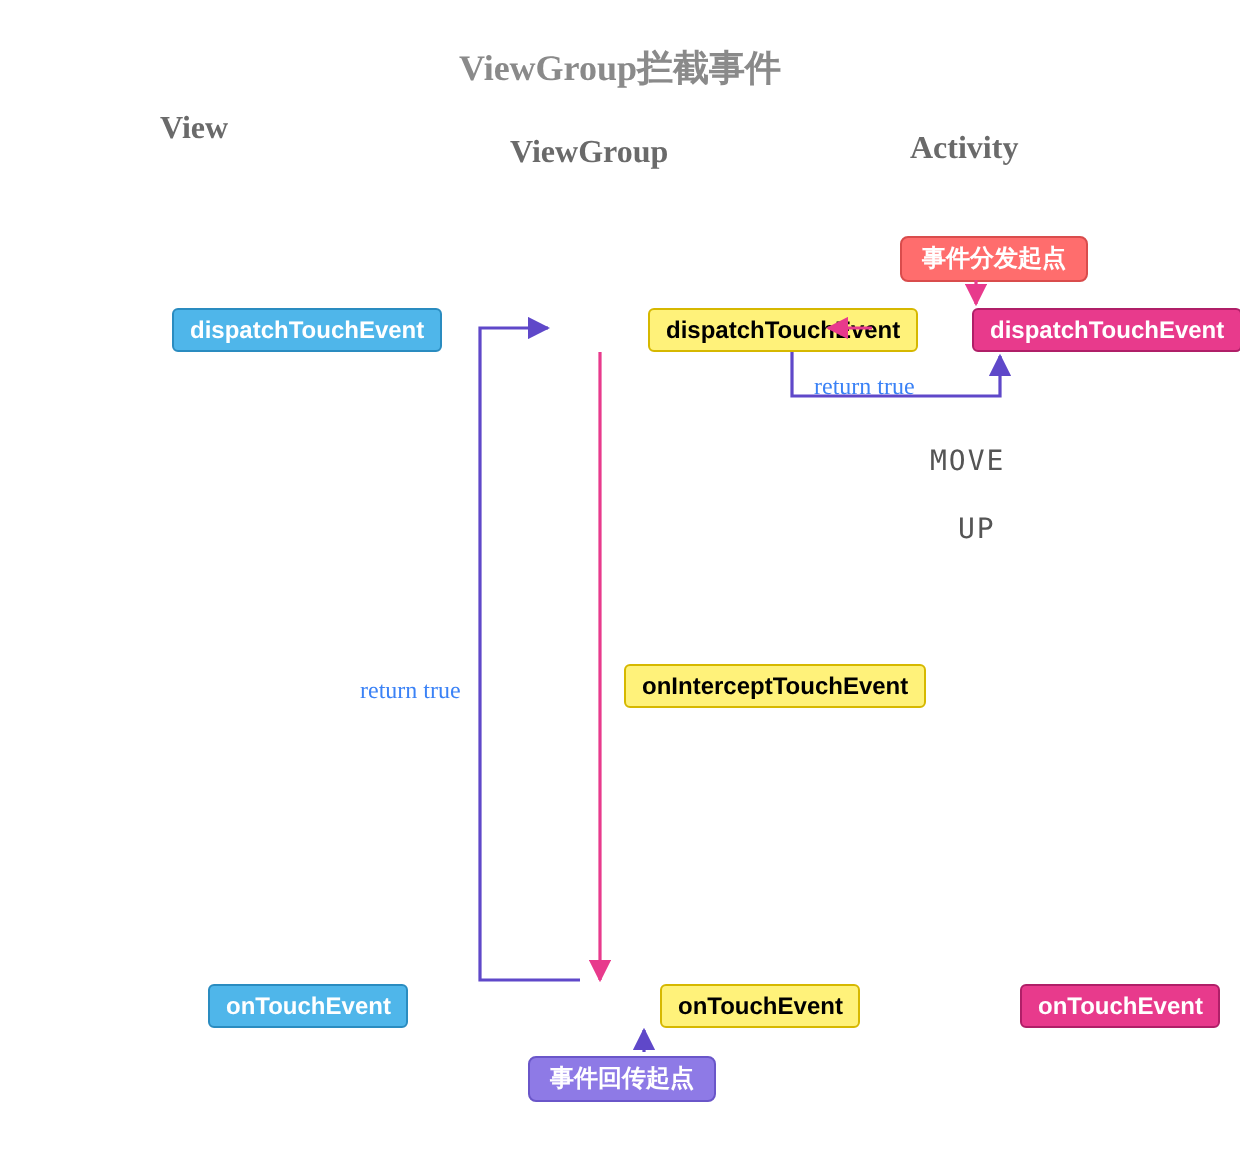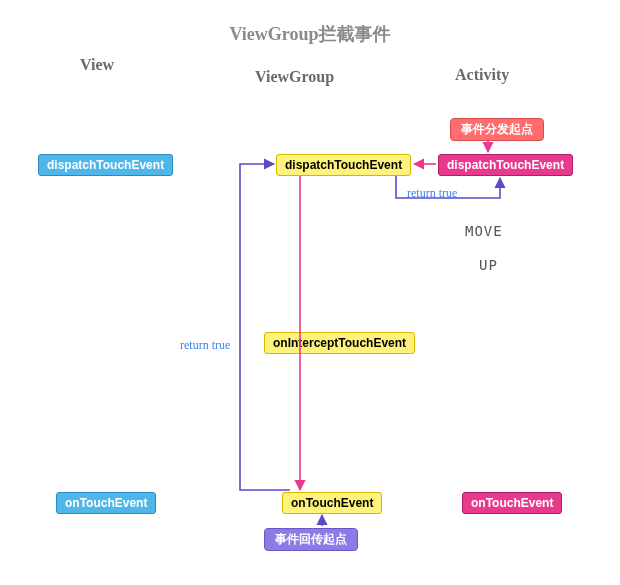--- a/index.html
+++ b/index.html
@@ -1,19 +1,19 @@
 <!DOCTYPE html>
 <html><head>
 <meta charset="utf-8">
 <style>
   html,body{margin:0;padding:0;width:620px;height:585px;background:#fff;font-family:"Microsoft YaHei","SimSun",Arial,sans-serif;}
   .canvas{position:relative;width:620px;height:460px;}
   .title{position:absolute;left:0;width:620px;text-align:center;color:#8a8a8a;font-family:"SimSun","NSimSun",serif;font-weight:bold;font-size:18px;}
   .col-head{position:absolute;color:#6a6a6a;font-family:"SimSun","NSimSun",serif;font-size:16px;font-weight:bold;}
-  .box{position:absolute;border:1px solid;border-radius:3px;padding:3px 8px;font-size:12px;font-weight:bold;white-space:nowrap;}
+  .box{position:absolute;border:1px solid;border-radius:3px;padding:3px 8px;font-size:12px;font-weight:bold;white-space:nowrap;margin-left:48px;}
   .box-blue{background:#4fb6ea;border-color:#2a8cc0;color:#fff;}
   .box-yellow{background:#fff27a;border-color:#d6b800;color:#000;}
   .box-magenta{background:#e83a8c;border-color:#b01f68;color:#fff;}
   .pill{position:absolute;border:1px solid;border-radius:4px;padding:2px 10px;font-size:12px;font-weight:bold;color:#fff;}
   .pill-red{background:#ff6d6d;border-color:#d94c4c;}
   .pill-purple{background:#8e7ae6;border-color:#6a56c9;}
   .note{position:absolute;font-size:12px;color:#3b82f6;font-family:"SimSun","NSimSun",serif;}
   .move-up{position:absolute;font-size:14px;color:#555;font-family:"SimSun","NSimSun",monospace;letter-spacing:1px;text-align:center;}
   svg.arrows{position:absolute;left:0;top:0;width:620px;height:585px;pointer-events:none;}
 </style>

